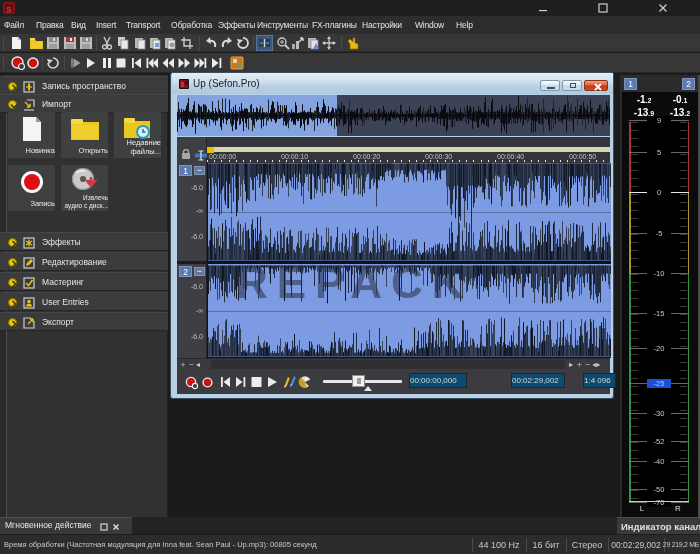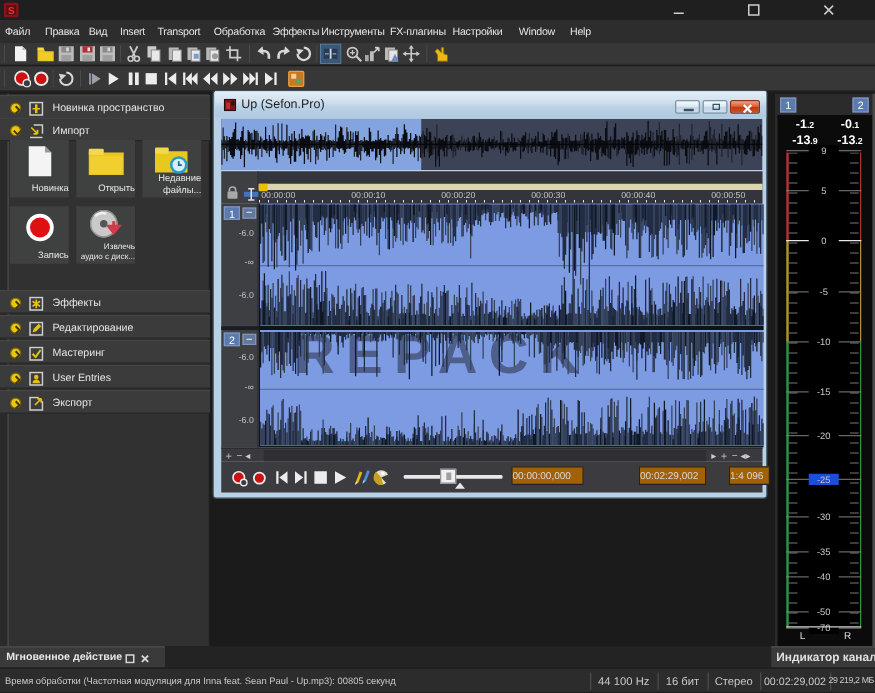--- a/index.html
+++ b/index.html
@@ -10,21 +10,21 @@
 .sep1{position:absolute;top:2px;width:1px;height:14px;background:#272727;border-right:1px solid #4a4a4a}
 .hdr{position:absolute;left:0;width:168px;height:19px;background:#3b3b3b;border-top:1px solid #454545;border-bottom:1px solid #262626}
 .hdr .cir{position:absolute;left:8px;top:5px;width:9px;height:9px;border-radius:50%;background:#eac60c;border:1px solid #806c00}
 .hdr .lbl{position:absolute;left:42px;top:0;height:19px;line-height:19px;color:#e6e6e6;font-size:8.5px}
 .hdr .sic{position:absolute;left:23px;top:4px}
 .gbtn{position:absolute;width:47px;height:46px;background:#3f4040;text-align:right}
 .gbtn .t{position:absolute;left:0;right:0;bottom:3px;color:#e8e8e8;font-size:7.5px;line-height:8.5px}
 .badge{position:absolute;width:13px;height:11px;background:#5b7bb0;border:1px solid #8095bb;color:#fff;font-size:8.5px;text-align:center;line-height:10px}
 .mbtn{position:absolute;width:11px;height:9px;background:#62779a;border:1px solid #8095bb;color:#fff;font-size:9px;text-align:center;line-height:7px}
 .dbl{position:absolute;right:3px;color:#c0c4cc;font-size:7px;width:30px;text-align:right}
-.tbox{position:absolute;top:4px;height:15px;background:#a16207;border:1px solid #232325;color:#d8d8d8;font-size:8px;text-align:right;line-height:14px;padding-right:20px;white-space:nowrap}
+.tbox{position:absolute;top:4px;height:15px;background:#0c4a6e;border:1px solid #232325;color:#d8d8d8;font-size:8px;text-align:right;line-height:14px;padding-right:20px;white-space:nowrap}
 .cell{position:absolute;top:0;height:20px;line-height:20px;color:#c9c9c9;font-size:9px;text-align:center;white-space:nowrap}
 .mnum{position:absolute;color:#c8c8c8;font-size:7.5px;width:24px;text-align:center;left:649px}
 .mtick{position:absolute;left:629px;width:61px;height:1px;background:#8a8a8a;opacity:.75}
 </style></head><body>
 <div id="app">
 
 <div class="abs" style="left:0;top:0;width:700px;height:16px;background:#1f1f1f">
  <svg class="abs" style="left:3px;top:2px" width="12" height="12">
         <rect width="12" height="12" rx="2" fill="#8d1118"></rect>
         <rect x="2" y="2" width="8" height="8" fill="#5f0c10"></rect>
@@ -226,21 +226,21 @@
   <div class="cir">
           <svg width="10" height="10" style="position:absolute;left:0;top:0">
             <path d="M3.5 2l3 3-3 3" stroke="#42370a" stroke-width="1.6" fill="none"></path>
           </svg>
         </div>
   <svg class="sic" width="12" height="12">
           <rect x="1" y="1" width="10" height="10" fill="none" stroke="#cfcfcf" stroke-width="1.2"></rect>
           <rect x="5" y="2.5" width="2" height="7" fill="#e2c215"></rect>
           <path d="M3 6h6" stroke="#e2c215" stroke-width="1.2"></path>
         </svg>
-  <span class="lbl">Новинка пространство</span>
+  <span class="lbl">Запись пространство</span>
  </div>
 
  <div class="hdr" style="top:19px">
   <div class="cir">
           <svg width="10" height="10" style="position:absolute;left:0;top:0">
             <path d="M2 3.5l3 3 3-3" stroke="#42370a" stroke-width="1.6" fill="none"></path>
           </svg>
         </div>
   <svg class="sic" width="12" height="12">
           <path d="M4 1h7v7" fill="none" stroke="#cfcfcf" stroke-width="1.2"></path>
@@ -521,36 +521,36 @@
       <div class="mnum" style="top:194px;left:27px;width:24px;background:#000">-10</div>
       <div class="mtick" style="top:238px;left:9px;width:60px;"></div>
       <div class="mnum" style="top:234px;left:27px;width:24px;background:#000">-15</div>
       <div class="mtick" style="top:273px;left:9px;width:60px;"></div>
       <div class="mnum" style="top:269px;left:27px;width:24px;background:#000">-20</div>
       <div class="mtick" style="top:308px;left:9px;width:60px;"></div>
       <div class="mnum" style="top:304px;left:27px;width:24px;background:#1d4ed8">-25</div>
       <div class="mtick" style="top:338px;left:9px;width:60px;"></div>
       <div class="mnum" style="top:334px;left:27px;width:24px;background:#000">-30</div>
       <div class="mtick" style="top:366px;left:9px;width:60px;"></div>
-      <div class="mnum" style="top:362px;left:27px;width:24px;background:#000">-35</div>
+      <div class="mnum" style="top:362px;left:27px;width:24px;background:#000">-52</div>
       <div class="mtick" style="top:386px;left:9px;width:60px;"></div>
       <div class="mnum" style="top:382px;left:27px;width:24px;background:#000">-40</div>
       <div class="mtick" style="top:414px;left:9px;width:60px;"></div>
       <div class="mnum" style="top:410px;left:27px;width:24px;background:#000">-50</div>
       <div class="mtick" style="top:427px;left:9px;width:60px;"></div>
       <div class="mnum" style="top:423px;left:27px;width:24px;background:#000">-70</div>
  <div class="abs" style="left:9px;top:426px;width:60px;height:1px;background:#cfcfcf"></div>
  <div class="abs" style="left:12px;top:429px;width:20px;text-align:center;color:#ddd;font-size:8px">L</div>
  <div class="abs" style="left:48px;top:429px;width:20px;text-align:center;color:#ddd;font-size:8px">R</div>
 </div>
 <div class="abs" style="left:698px;top:75px;width:2px;height:442px;background:#4a4a4a"></div>
 
 <div class="abs" style="left:0;top:517px;width:700px;height:17px;background:#232323">
  <div class="abs" style="left:0;top:0;width:132px;height:17px;background:#3a3a3a;border-top:1px solid #4e4e4e">
-  <span class="abs" style="left:5px;top:2px;font-size:8.5px;font-weight:bold;color:#e8e8e8">Мгновенное действие</span>
+  <span class="abs" style="left:5px;top:2px;font-size:8.5px;font-weight:normal;color:#e8e8e8">Мгновенное действие</span>
   <svg class="abs" style="left:100px;top:5px" width="8" height="8">
           <rect x="1" y="1" width="6" height="6" fill="none" stroke="#d8d8d8" stroke-width="1.2"></rect>
         </svg>
   <svg class="abs" style="left:112px;top:5px" width="8" height="8">
           <path d="M1.5 1.5l5 5m0-5l-5 5" stroke="#d8d8d8" stroke-width="1.5"></path>
         </svg>
  </div>
  <div class="abs" style="left:617px;top:0;width:83px;height:17px;background:#3a3a3a;border-top:1px solid #4e4e4e">
   <span class="abs" style="left:4px;top:2.5px;font-size:9.5px;font-weight:bold;color:#e0e0e0;white-space:nowrap">Индикатор канало</span>
  </div>

